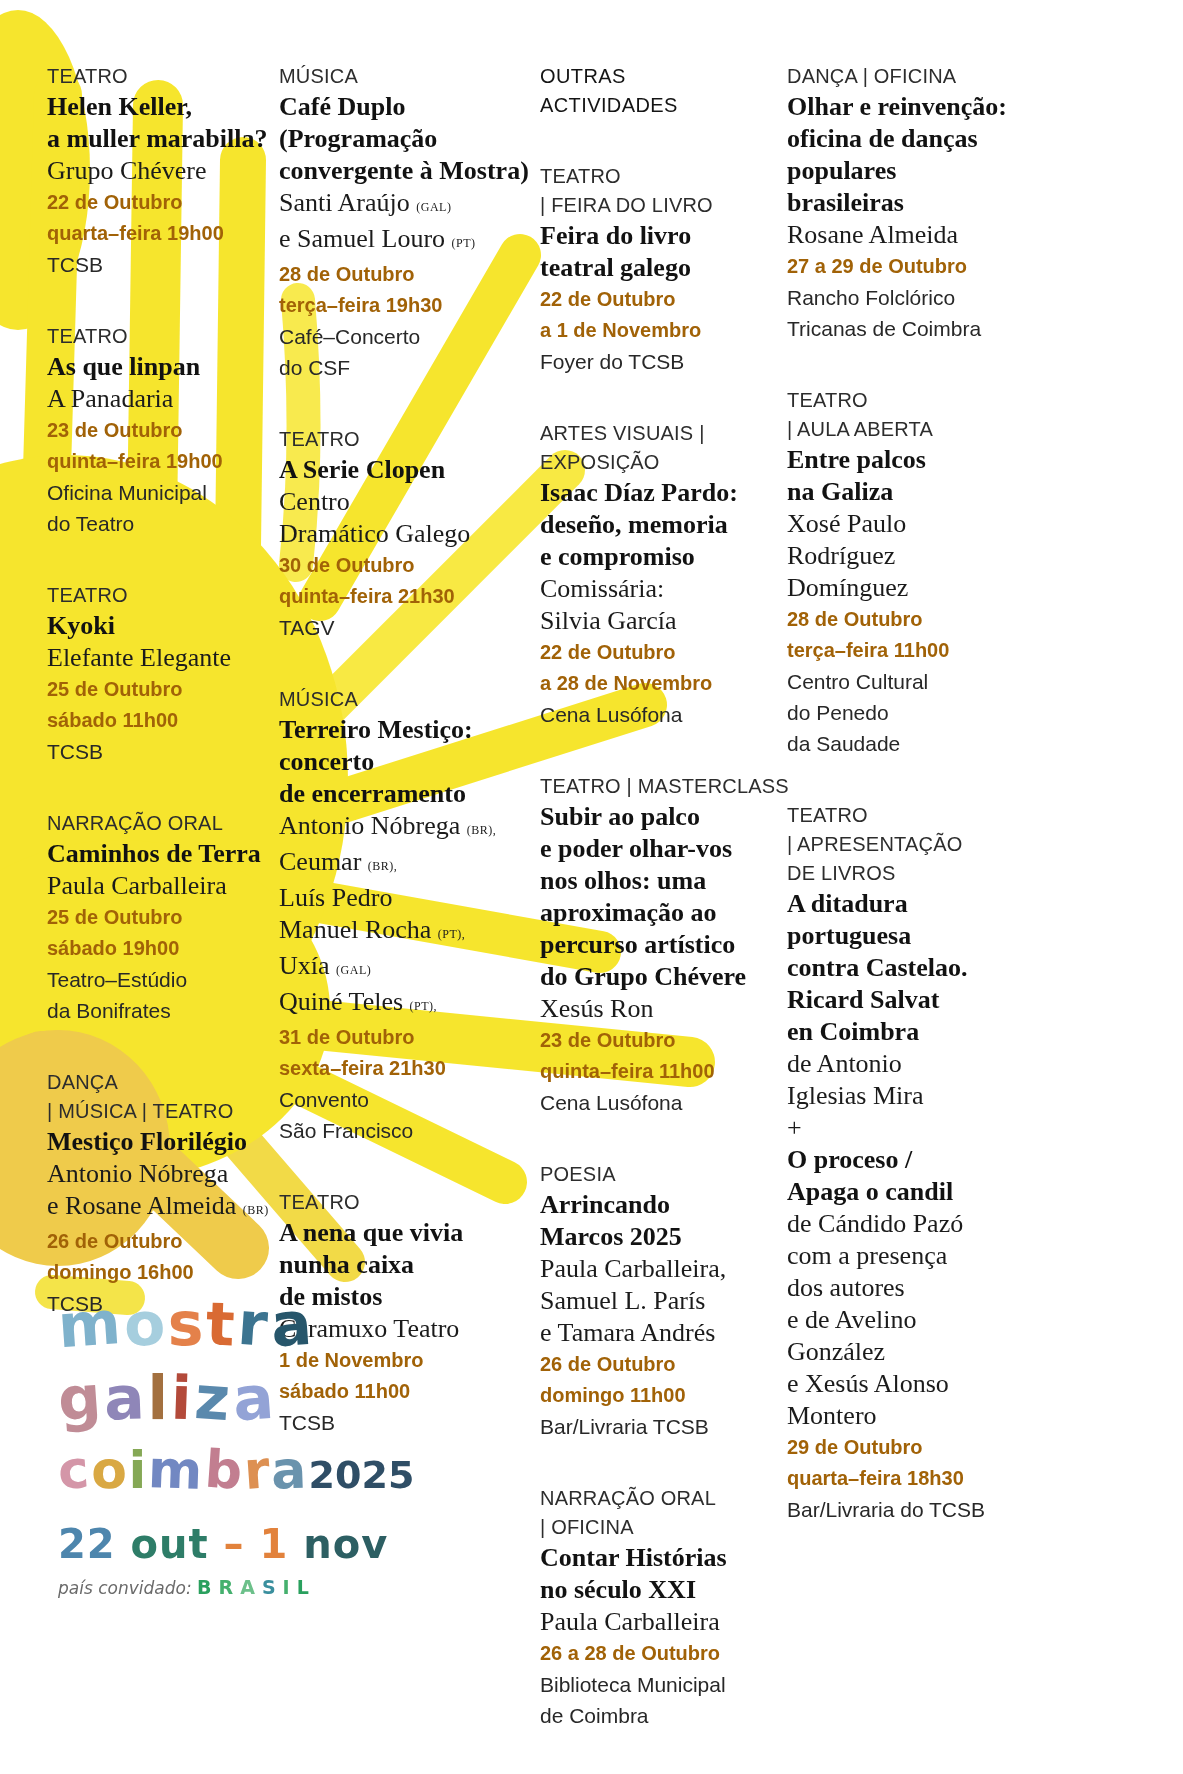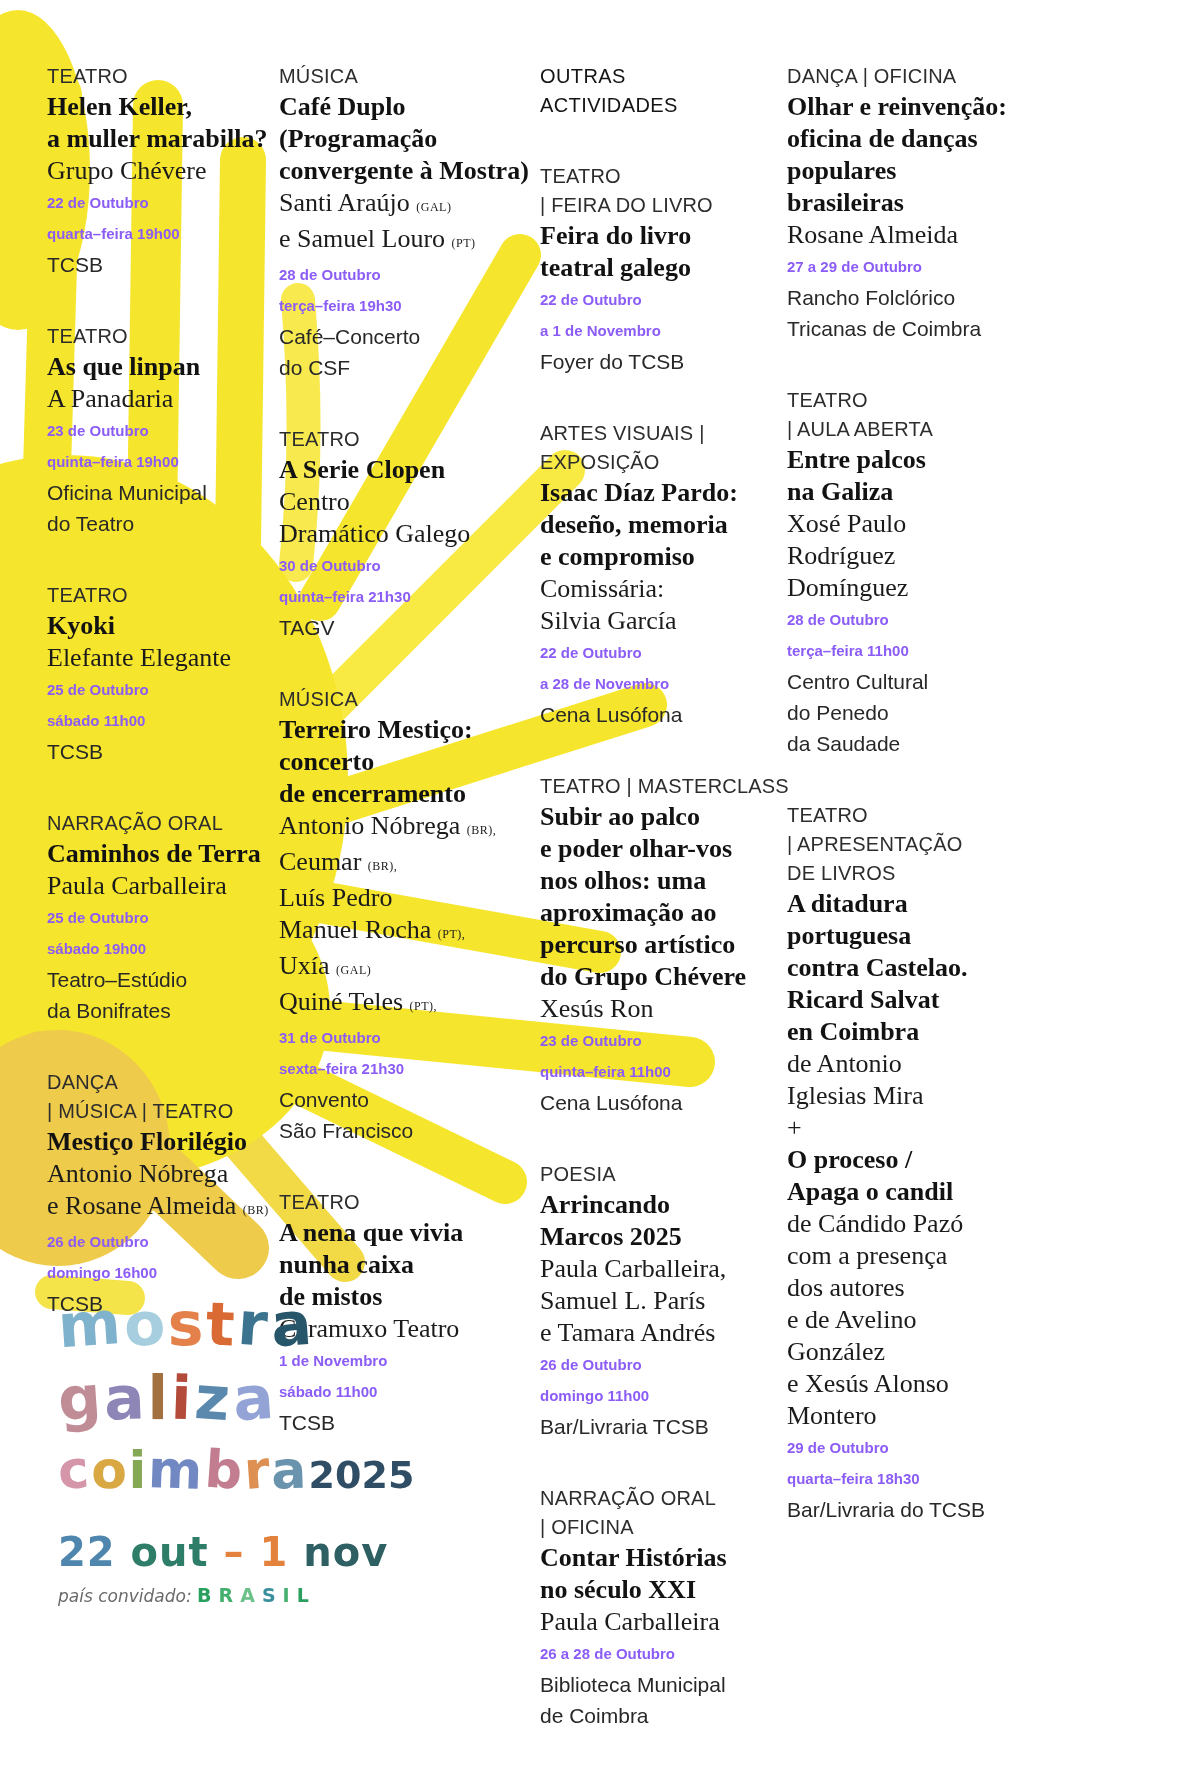--- a/index.html
+++ b/index.html
@@ -11,31 +11,31 @@
   }
   .sun-svg{position:absolute;left:0;top:0;z-index:0;}
   #columns{position:absolute;left:0;top:62px;z-index:2;}
   .column{position:absolute;top:0;width:242px;}
   .event{margin-bottom:42px;}
   .line{white-space:nowrap;}
   .line.label{font-size:20px;line-height:29px;color:#2d2d2d;letter-spacing:0.2px;}
   .line.header{font-size:20px;line-height:29px;color:#141414;font-weight:normal;letter-spacing:0.4px;}
   .line.title{font-family:"Liberation Serif",serif;font-weight:bold;font-size:26px;line-height:32px;color:#121212;}
   .line.person{font-family:"Liberation Serif",serif;font-size:26px;line-height:32px;color:#1b1b1b;}
-  .line.date{font-size:15px;line-height:31px;color:#8b5cf6;font-weight:bold;}
+  .line.date{font-size:20px;line-height:31px;color:#a16207;font-weight:bold;}
   .line.venue{font-size:21px;line-height:31px;color:#282828;}
   .sc{font-family:"Liberation Serif",serif;font-size:12px;letter-spacing:0.5px;color:#1b1b1b;font-weight:normal;}
   
   .logo{position:absolute;left:58px;top:1287px;z-index:2;width:360px;}
   .logo-line{font-family:"DejaVu Sans",sans-serif;font-weight:bold;}
   .l1,.l2{font-size:60px;line-height:74px;letter-spacing:3px;}
   .l3{font-size:52px;line-height:70px;letter-spacing:2px;}
   .ltr{display:inline-block;}
   .logo-year{font-size:38px;letter-spacing:0;}
-  .logo-dates{font-family:"DejaVu Sans",sans-serif;font-size:40px;line-height:60px;font-weight:bold;letter-spacing:1px;margin-top:12px;}
+  .logo-dates{font-family:"DejaVu Sans",sans-serif;font-size:40px;line-height:60px;font-weight:bold;letter-spacing:1px;margin-top:4px;}
   .logo-pais{font-size:17px;color:#6a6a6a;font-style:italic;margin-top:2px;font-family:"DejaVu Sans",sans-serif;}
   #brasil .bltr{font-weight:bold;font-style:normal;letter-spacing:7px;font-size:19px;}
 </style>
 </head>
 <body>
 
 <div class="poster">
 
   <svg class="sun-svg" width="1183" height="1774" viewBox="0 0 1183 1774" aria-hidden="true">
     <g opacity="0.93">

